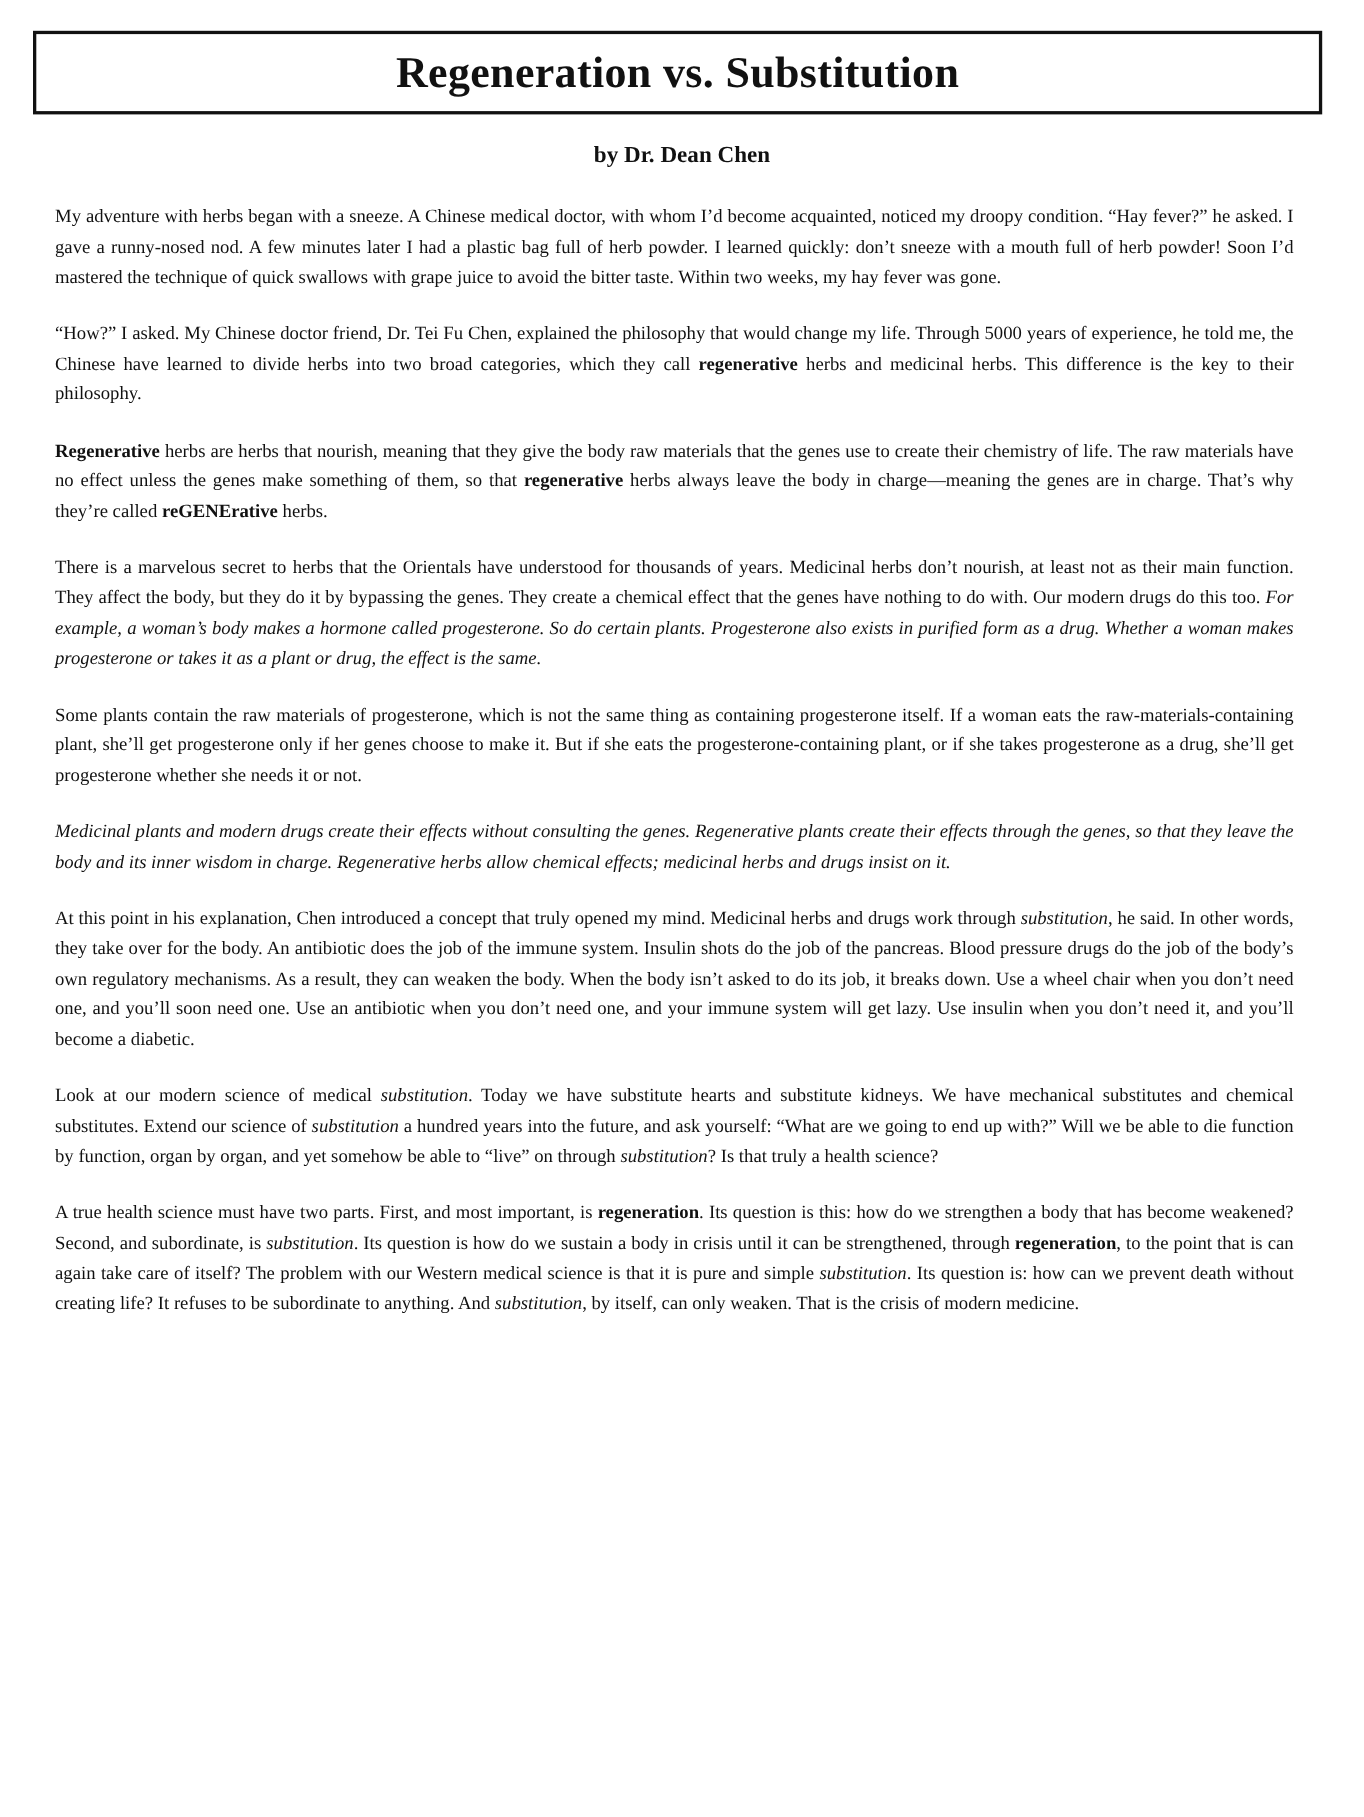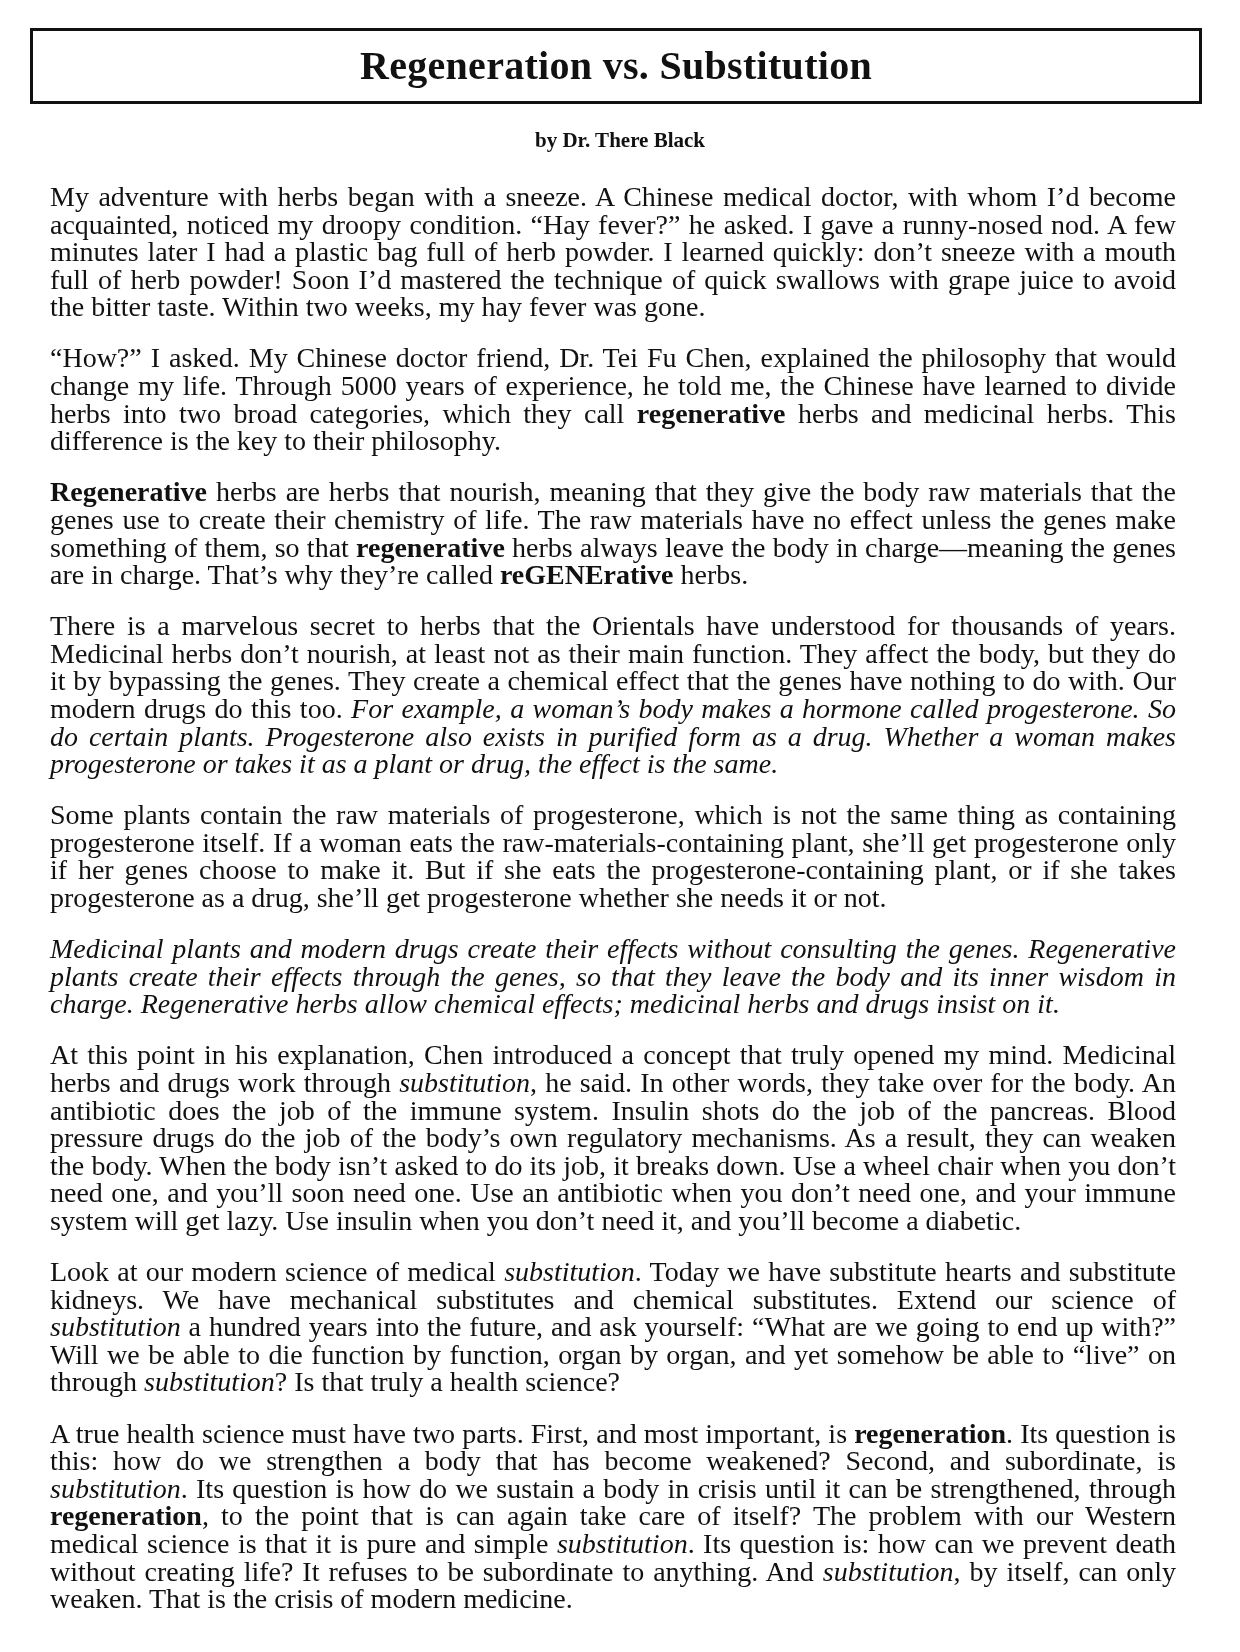--- a/index.html
+++ b/index.html
@@ -45,36 +45,36 @@
       font-size: 21px;
     }
     .article {
       position: absolute;
       left: 50px;
       top: 183px;
       width: 1126px;
     }
     .para {
       margin: 0 0 23.5px 0;
-      font-size: 28px;
+      font-size: 17px;
       line-height: 27.6px;
       text-align: justify;
     }
     .run-bold { font-weight: bold; }
     .run-italic { font-style: italic; }
     .run-bolditalic { font-weight: normal; font-style: italic; }
   </style>
 </head>
 <body>
 
 <div class="title-box">
   <h1 class="title">Regeneration vs. Substitution</h1>
 </div>
 
-<div class="byline">by Dr. There Black</div>
+<div class="byline">by Dr. Dean Chen</div>
 
 <div class="article">
   <p class="para"><span class="run-normal">My adventure with herbs began with a sneeze.  A Chinese medical doctor, with whom I’d become acquainted, noticed my droopy condition.  “Hay fever?” he asked.  I gave a runny-nosed nod.  A few minutes later I had a plastic bag full of herb powder.  I learned quickly:  don’t sneeze with a mouth full of herb powder!  Soon I’d mastered the technique of quick swallows with grape juice to avoid the bitter taste.  Within two weeks, my hay fever was gone.</span></p>
   <p class="para"><span class="run-normal">“How?” I asked.  My Chinese doctor friend, Dr. Tei Fu Chen, explained the philosophy that would change my life.  Through 5000 years of experience, he told me, the Chinese have learned to divide herbs into two broad categories, which they call </span><span class="run-bold">regenerative</span><span class="run-normal"> herbs and medicinal herbs.  This difference is the key to their philosophy.</span></p>
   <p class="para"><span class="run-bold">Regenerative</span><span class="run-normal"> herbs are herbs that nourish, meaning that they give the body raw materials that the genes use to create their chemistry of life.  The raw materials have no effect unless the genes make something of them, so that </span><span class="run-bold">regenerative</span><span class="run-normal"> herbs always leave the body in charge—meaning the genes are in charge.  That’s why they’re called </span><span class="run-bold">reGENErative</span><span class="run-normal"> herbs.</span></p>
   <p class="para"><span class="run-normal">There is a marvelous secret to herbs that the Orientals have understood for thousands of years.  Medicinal herbs don’t nourish, at least not as their main function.  They affect the body, but they do it by bypassing the genes.  They create a chemical effect that the genes have nothing to do with.  Our modern drugs do this too.  </span><span class="run-bolditalic">For example, a woman’s body makes a hormone called progesterone.  So do certain plants.  Progesterone also exists in purified form as a drug.  Whether a woman makes progesterone or takes it as a plant or drug, the effect is the same.</span></p>
   <p class="para"><span class="run-normal">Some plants contain the raw materials of progesterone, which is not the same thing as containing progesterone itself.  If a woman eats the raw-materials-containing plant, she’ll get progesterone only if her genes choose to make it.  But if she eats the progesterone-containing plant, or if she takes progesterone as a drug, she’ll get progesterone whether she needs it or not.</span></p>
   <p class="para"><span class="run-bolditalic">Medicinal plants and modern drugs create their effects without consulting the genes.  </span><span class="run-italic">Regenerative</span><span class="run-bolditalic"> plants create their effects through the genes, so that they leave the body and its inner wisdom in charge.  </span><span class="run-italic">Regenerative</span><span class="run-bolditalic"> herbs allow chemical effects; medicinal herbs and drugs insist on it.</span></p>
   <p class="para"><span class="run-normal">At this point in his explanation, Chen introduced a concept that truly opened my mind.  Medicinal herbs and drugs work through </span><span class="run-italic">substitution</span><span class="run-normal">, he said.  In other words, they take over for the body.  An antibiotic does the job of the immune system.  Insulin shots do the job of the pancreas.  Blood pressure drugs do the job of the body’s own regulatory mechanisms.  As a result, they can weaken the body.  When the body isn’t asked to do its job, it breaks down.  Use a wheel chair when you don’t need one, and you’ll soon need one.  Use an antibiotic when you don’t need one, and your immune system will get lazy.  Use insulin when you don’t need it, and you’ll become a diabetic.</span></p>
   <p class="para"><span class="run-normal">Look at our modern science of medical </span><span class="run-italic">substitution</span><span class="run-normal">.  Today we have substitute hearts and substitute kidneys.  We have mechanical substitutes and chemical substitutes.  Extend our science of </span><span class="run-italic">substitution</span><span class="run-normal"> a hundred years into the future, and ask yourself: “What are we going to end up with?”  Will we be able to die function by function, organ by organ, and yet somehow be able to “live” on through </span><span class="run-italic">substitution</span><span class="run-normal">?  Is that truly a health science?</span></p>

